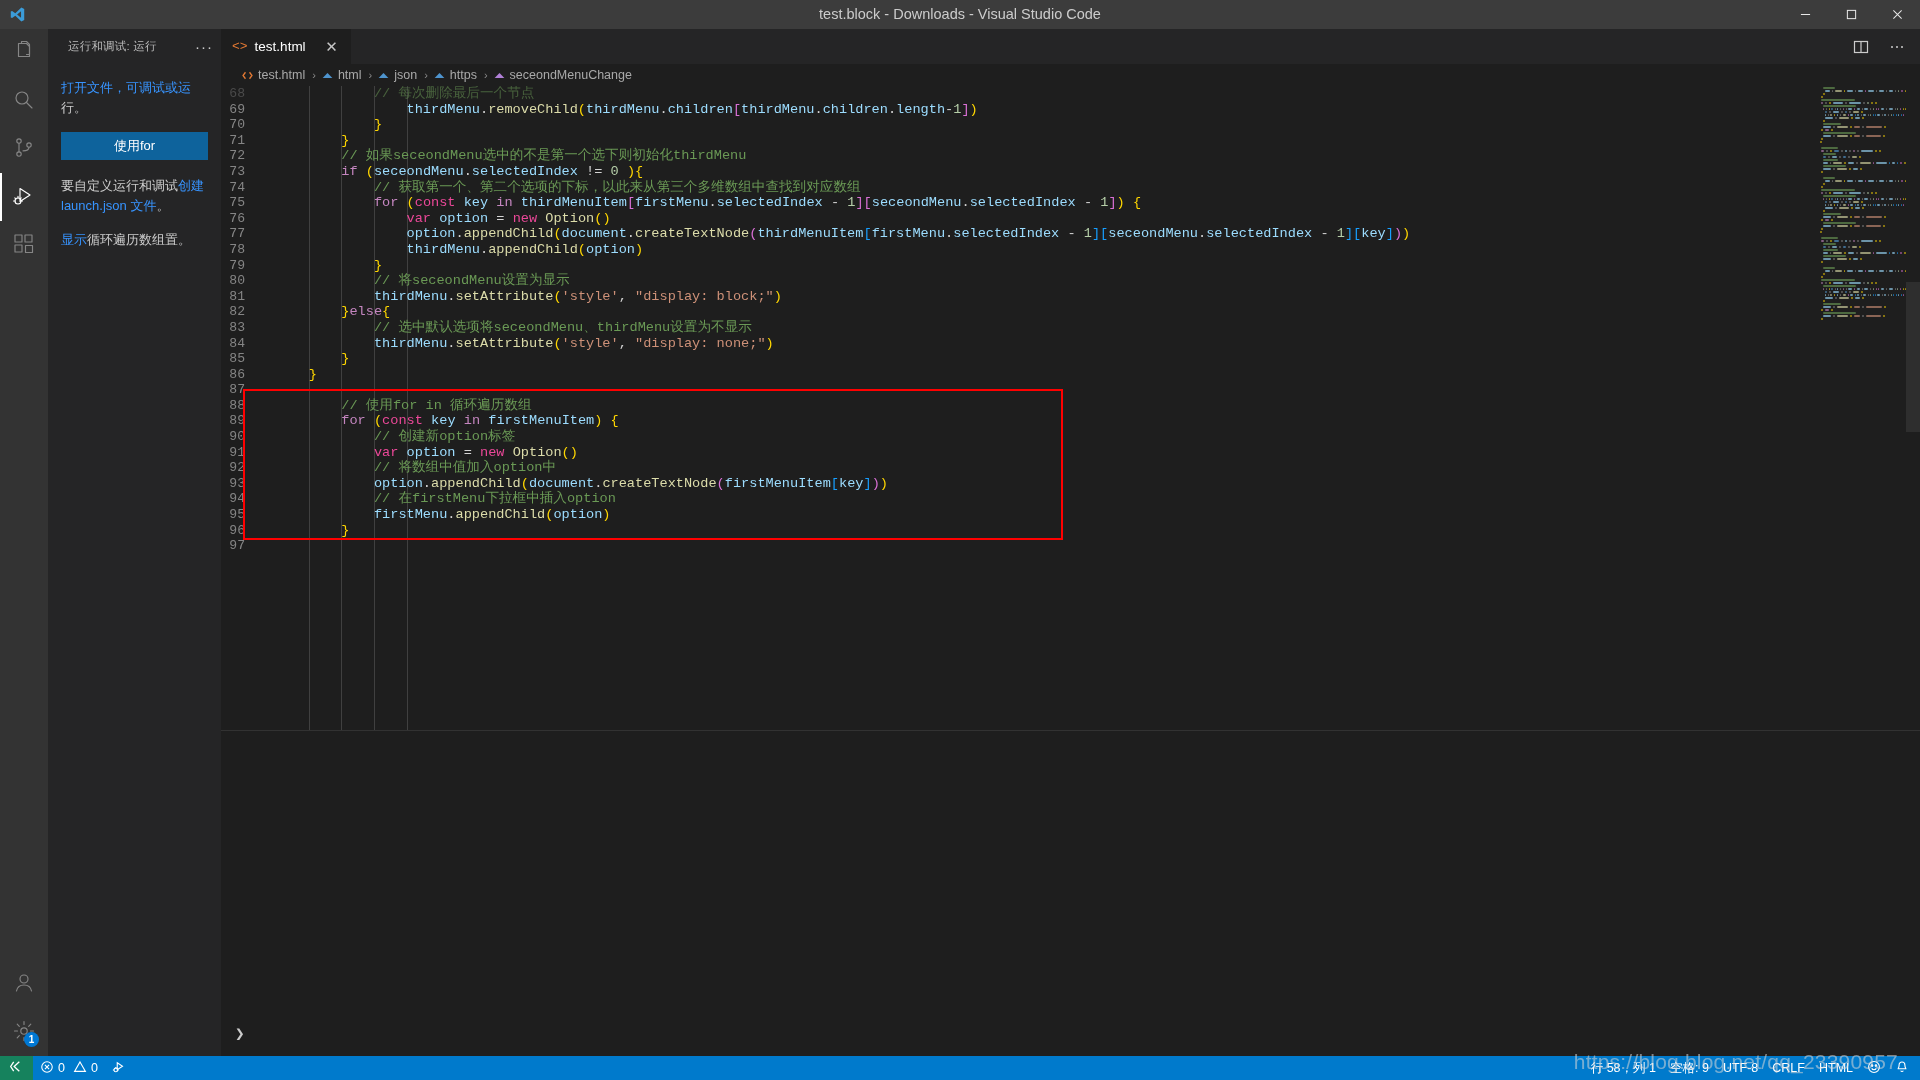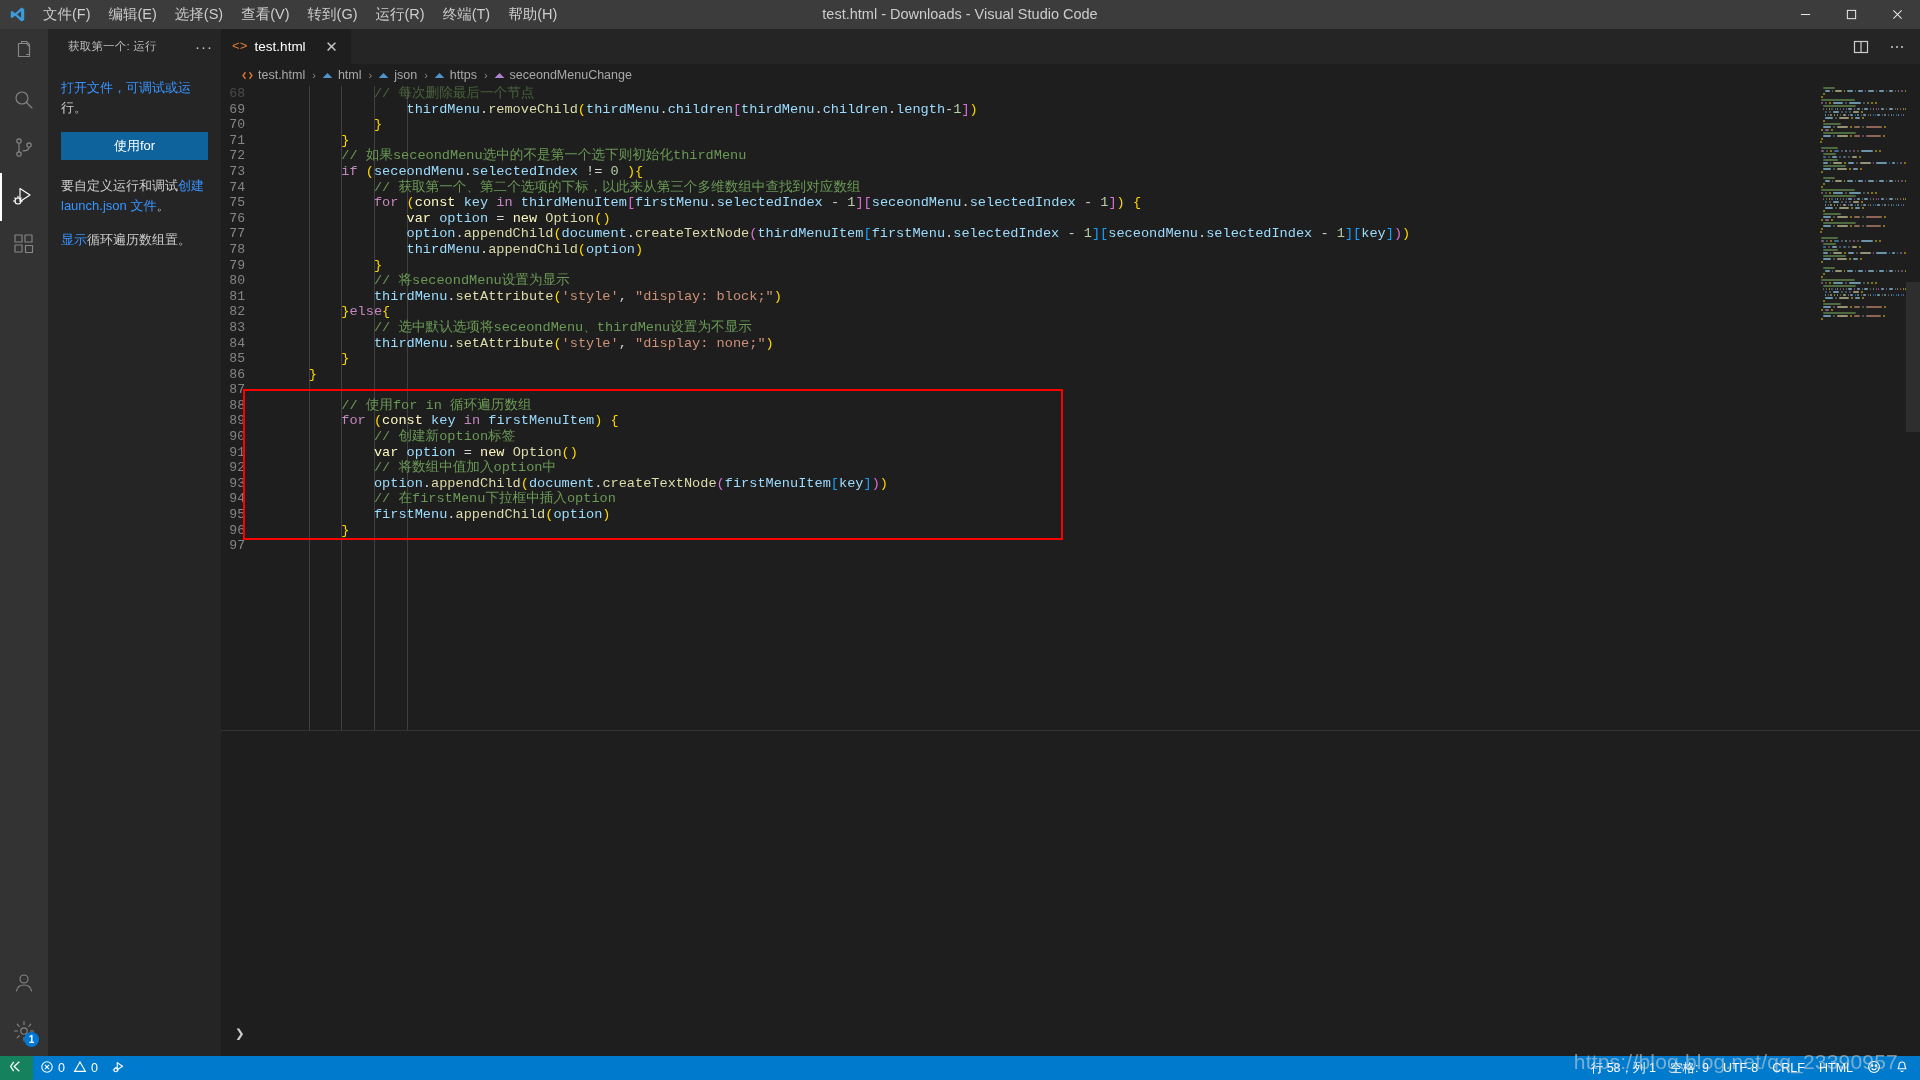--- a/index.html
+++ b/index.html
@@ -117,21 +117,21 @@
     width:46px; flex:0 0 46px; text-align:right; padding-right:22px; color:#858585;
     font-size:13.1px; font-family:"Liberation Mono", monospace;
   }
   .ln.blur{ color:#6e6e6e; }
   .code{ flex:1 1 auto; padding-left:9px; color:#d4d4d4; }
   
   .guides{ position:absolute; top:0; bottom:0; left:0; pointer-events:none; }
   .guide{ position:absolute; top:0; bottom:0; width:1px; background:#404040; }
 
   .tk-kw{ color:#c586c0; }
-  .tk-ctl{ color:#fef9c3; }
+  .tk-ctl{ color:#ec4899; }
   .tk-var{ color:#9cdcfe; }
   .tk-fn{ color:#dcdcaa; }
   .tk-str{ color:#ce9178; }
   .tk-num{ color:#b5cea8; }
   .tk-cm{ color:#6a9955; }
   .tk-op{ color:#d4d4d4; }
   .tk-br1{ color:#ffd700; }
   .tk-br2{ color:#da70d6; }
   .tk-br3{ color:#179fff; }
   .tk-prop{ color:#9cdcfe; }
@@ -209,31 +209,21 @@
 <body>
 
 <div class="app">
 
   <div class="titlebar">
     <div class="vscode-logo">
       <svg viewBox="0 0 24 24">
           <path d="M17.5 2.2 8.9 10.3 4.4 6.9 2.5 7.8v8.4l1.9.9 4.5-3.4 8.6 8.1 4-1.9V4.1l-4-1.9zM17 7.3v9.4l-5.6-4.7L17 7.3z" fill="#3b9cd9"></path>
         </svg>
     </div>
-    <div class="menubar">
-      <div class="menu-item">文件(F)</div>
-      <div class="menu-item">编辑(E)</div>
-      <div class="menu-item">选择(S)</div>
-      <div class="menu-item">查看(V)</div>
-      <div class="menu-item">转到(G)</div>
-      <div class="menu-item">运行(R)</div>
-      <div class="menu-item">终端(T)</div>
-      <div class="menu-item">帮助(H)</div>
-    </div>
-    <div class="win-title">test.html - Downloads - Visual Studio Code</div>
+    <div class="win-title">test.block - Downloads - Visual Studio Code</div>
     <div class="win-controls">
       <div class="wc">
         <svg viewBox="0 0 12 12">
             <path d="M1 6h10"></path>
           </svg>
       </div>
       <div class="wc">
         <svg viewBox="0 0 12 12">
             <rect x="1.5" y="1.5" width="9" height="9"></rect>
           </svg>
@@ -311,21 +301,21 @@
               <circle cx="12" cy="12" r="3.2"></circle>
               <path d="M12 2.5v3M12 18.5v3M2.5 12h3M18.5 12h3M5.2 5.2l2.1 2.1M16.7 16.7l2.1 2.1M18.8 5.2l-2.1 2.1M7.3 16.7l-2.1 2.1"></path>
             </svg>
         </span>
         <span class="badge">1</span>
       </div>
     </div>
 
     <div class="sidebar">
       <div class="sb-header">
-        <span class="sb-title">获取第一个: 运行</span>
+        <span class="sb-title">运行和调试: 运行</span>
         <span class="sb-dots">···</span>
       </div>
       <div class="sb-body">
         <div class="sb-para">
           <span class="sb-link">打开文件，可调试或运</span><span>行。</span>
         </div>
         <button class="sb-btn">使用for</button>
         <div class="sb-para">
           <span>要自定义运行和调试</span><span class="sb-link">创</span><span class="sb-link">建 launch.json 文件</span><span>。</span>
         </div>

